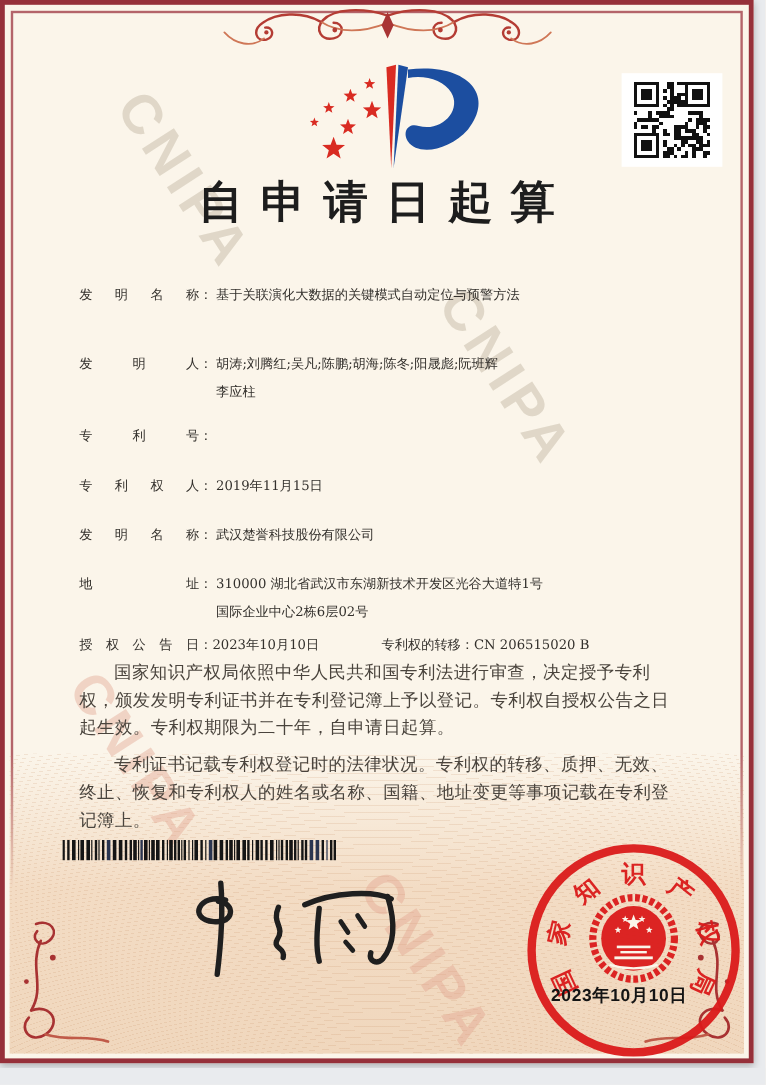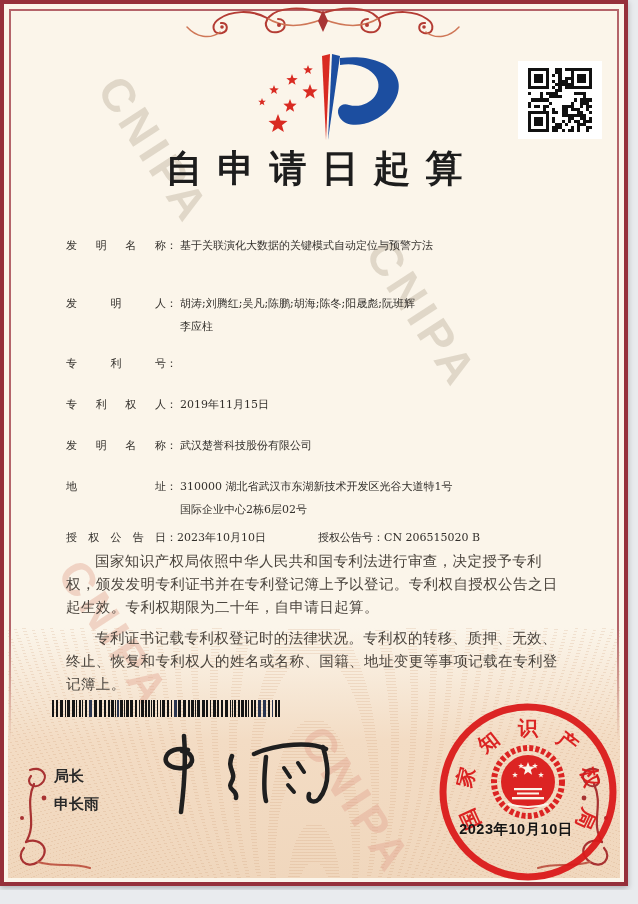--- a/index.html
+++ b/index.html
@@ -427,21 +427,21 @@
       <span class="val">310000 湖北省武汉市东湖新技术开发区光谷大道特1号
 国际企业中心2栋6层02号</span>
     </div>
     <div class="grant-row">
       <div class="grp">
         <span class="lbl" style="display:inline-block;width:100px;text-align:justify;text-align-last:justify;">授权公告日</span>
         <span class="colon">：</span>
         <span>2023年10月10日</span>
       </div>
       <div class="grp grp2">
-        <span>授权公告号</span>
+        <span>专利权的转移</span>
         <span class="colon">：</span>
         <span>CN 206515020 B</span>
       </div>
     </div>
   </div>
 
   <div class="body-text">
     <p>国家知识产权局依照中华人民共和国专利法进行审查，决定授予专利权，颁发发明专利证书并在专利登记簿上予以登记。专利权自授权公告之日起生效。专利权期限为二十年，自申请日起算。</p>
     <p>专利证书记载专利权登记时的法律状况。专利权的转移、质押、无效、终止、恢复和专利权人的姓名或名称、国籍、地址变更等事项记载在专利登记簿上。</p>
   </div>
@@ -567,24 +567,20 @@
       <div style="width: 2px; flex: 0 0 2px;"></div>
       <div style="width: 2px; flex: 0 0 2px; background: rgb(21, 21, 21);"></div>
       <div style="width: 2px; flex: 0 0 2px;"></div>
       <div style="width: 1px; flex: 0 0 1px; background: rgb(42, 53, 80);"></div>
       <div style="width: 2px; flex: 0 0 2px;"></div>
       <div style="width: 2px; flex: 0 0 2px; background: rgb(21, 21, 21);"></div>
       <div style="width: 1px; flex: 0 0 1px;"></div>
       <div style="width: 3px; flex: 0 0 3px; background: rgb(21, 21, 21);"></div>
     </div>
 
-  <div class="officer">
-    <div>局长</div>
-    <div>申长雨</div>
-  </div>
 
   <svg class="sig" viewBox="0 0 220 92">
     <g fill="none" stroke="#1f1f1f" stroke-width="4.5" stroke-linecap="round">
       <path d="M62,20 C40,14 30,36 52,38 C70,40 70,22 56,21"></path>
       <path d="M58,6 C60,30 58,58 55,82"></path>
       <path d="M106,26 C100,40 112,42 105,53 C101,61 112,59 110,68"></path>
       <path d="M128,24 C152,13 186,12 200,19"></path>
       <path d="M140,27 C138,46 137,60 140,71"></path>
       <path d="M197,17 C204,40 202,58 193,69 C188,74 181,71 183,64"></path>
       <path d="M158,38 L164,47" stroke-width="4"></path>

